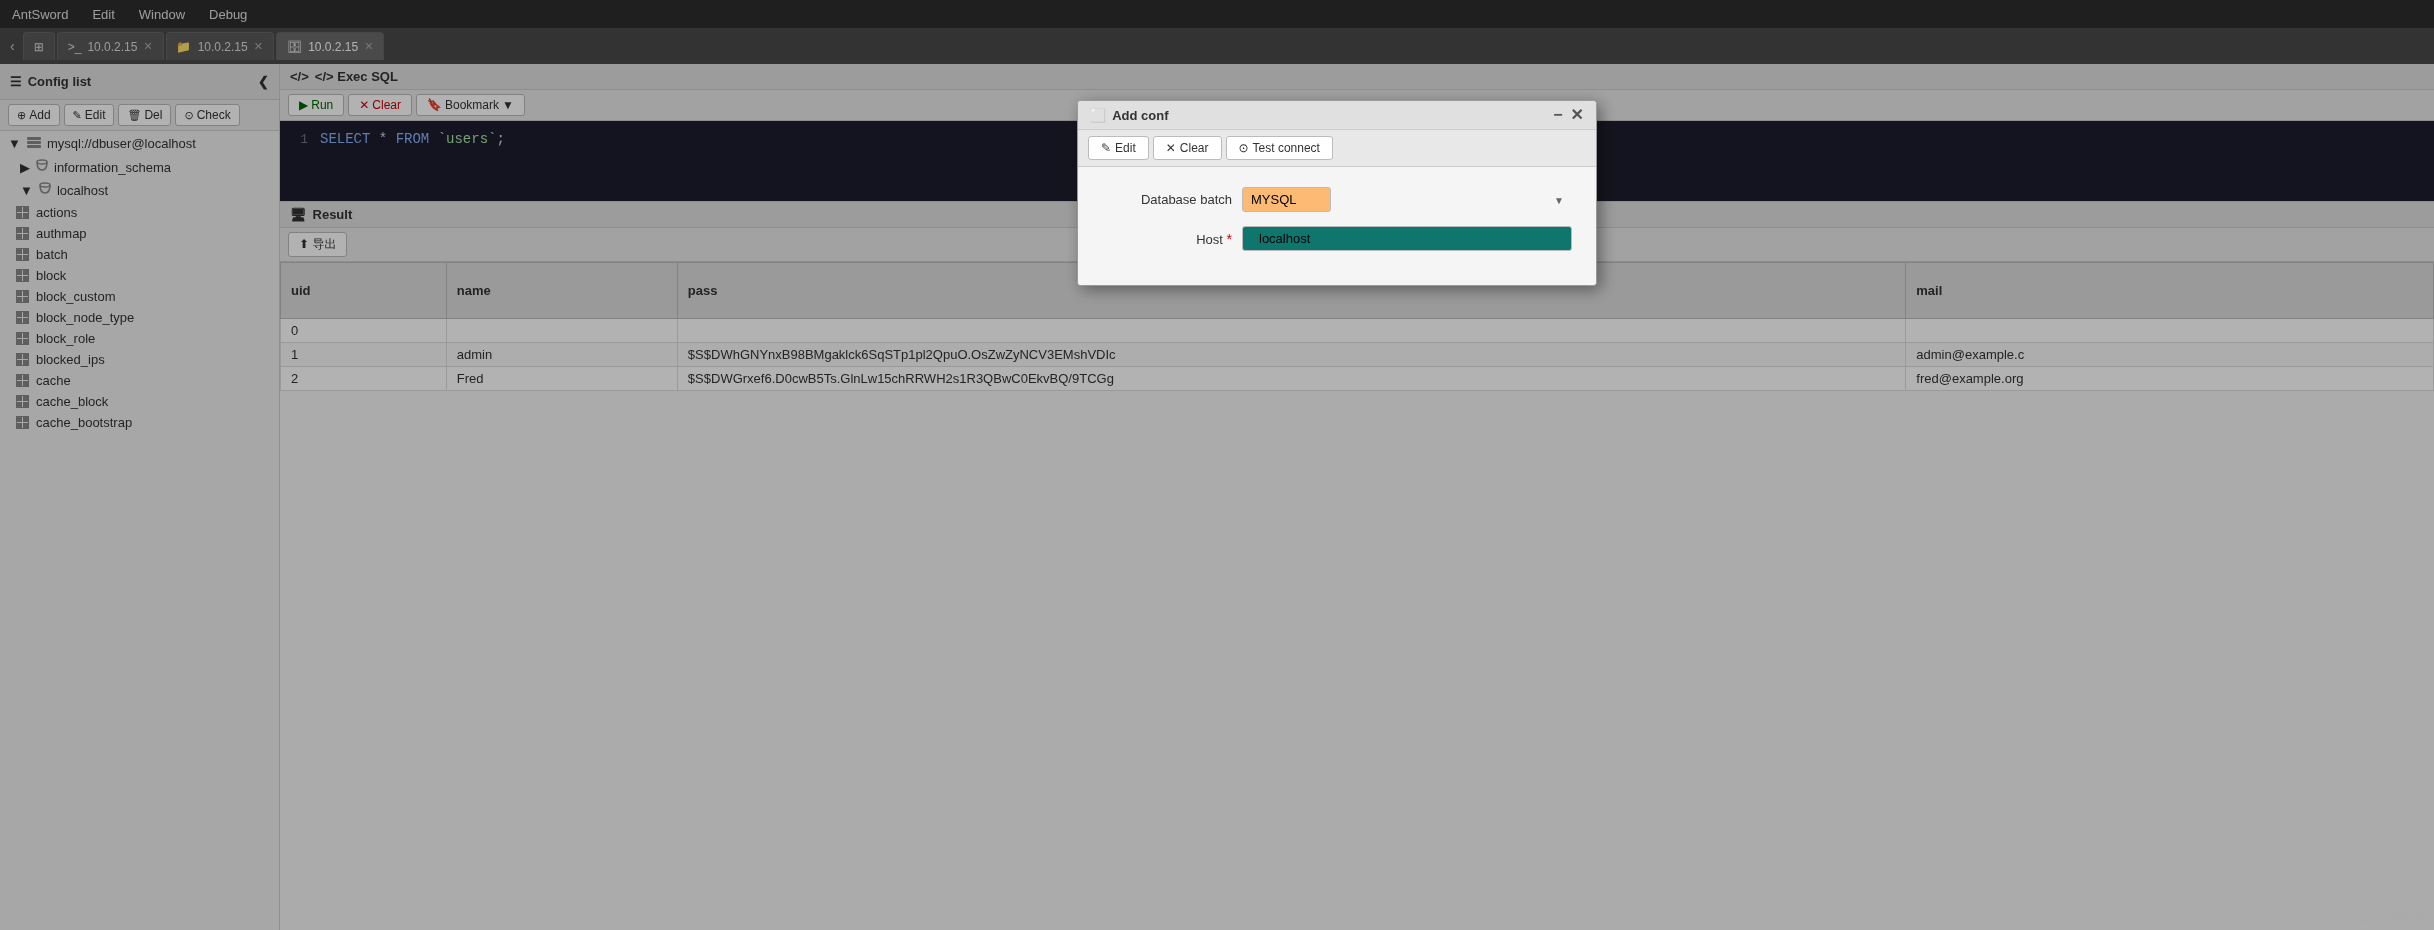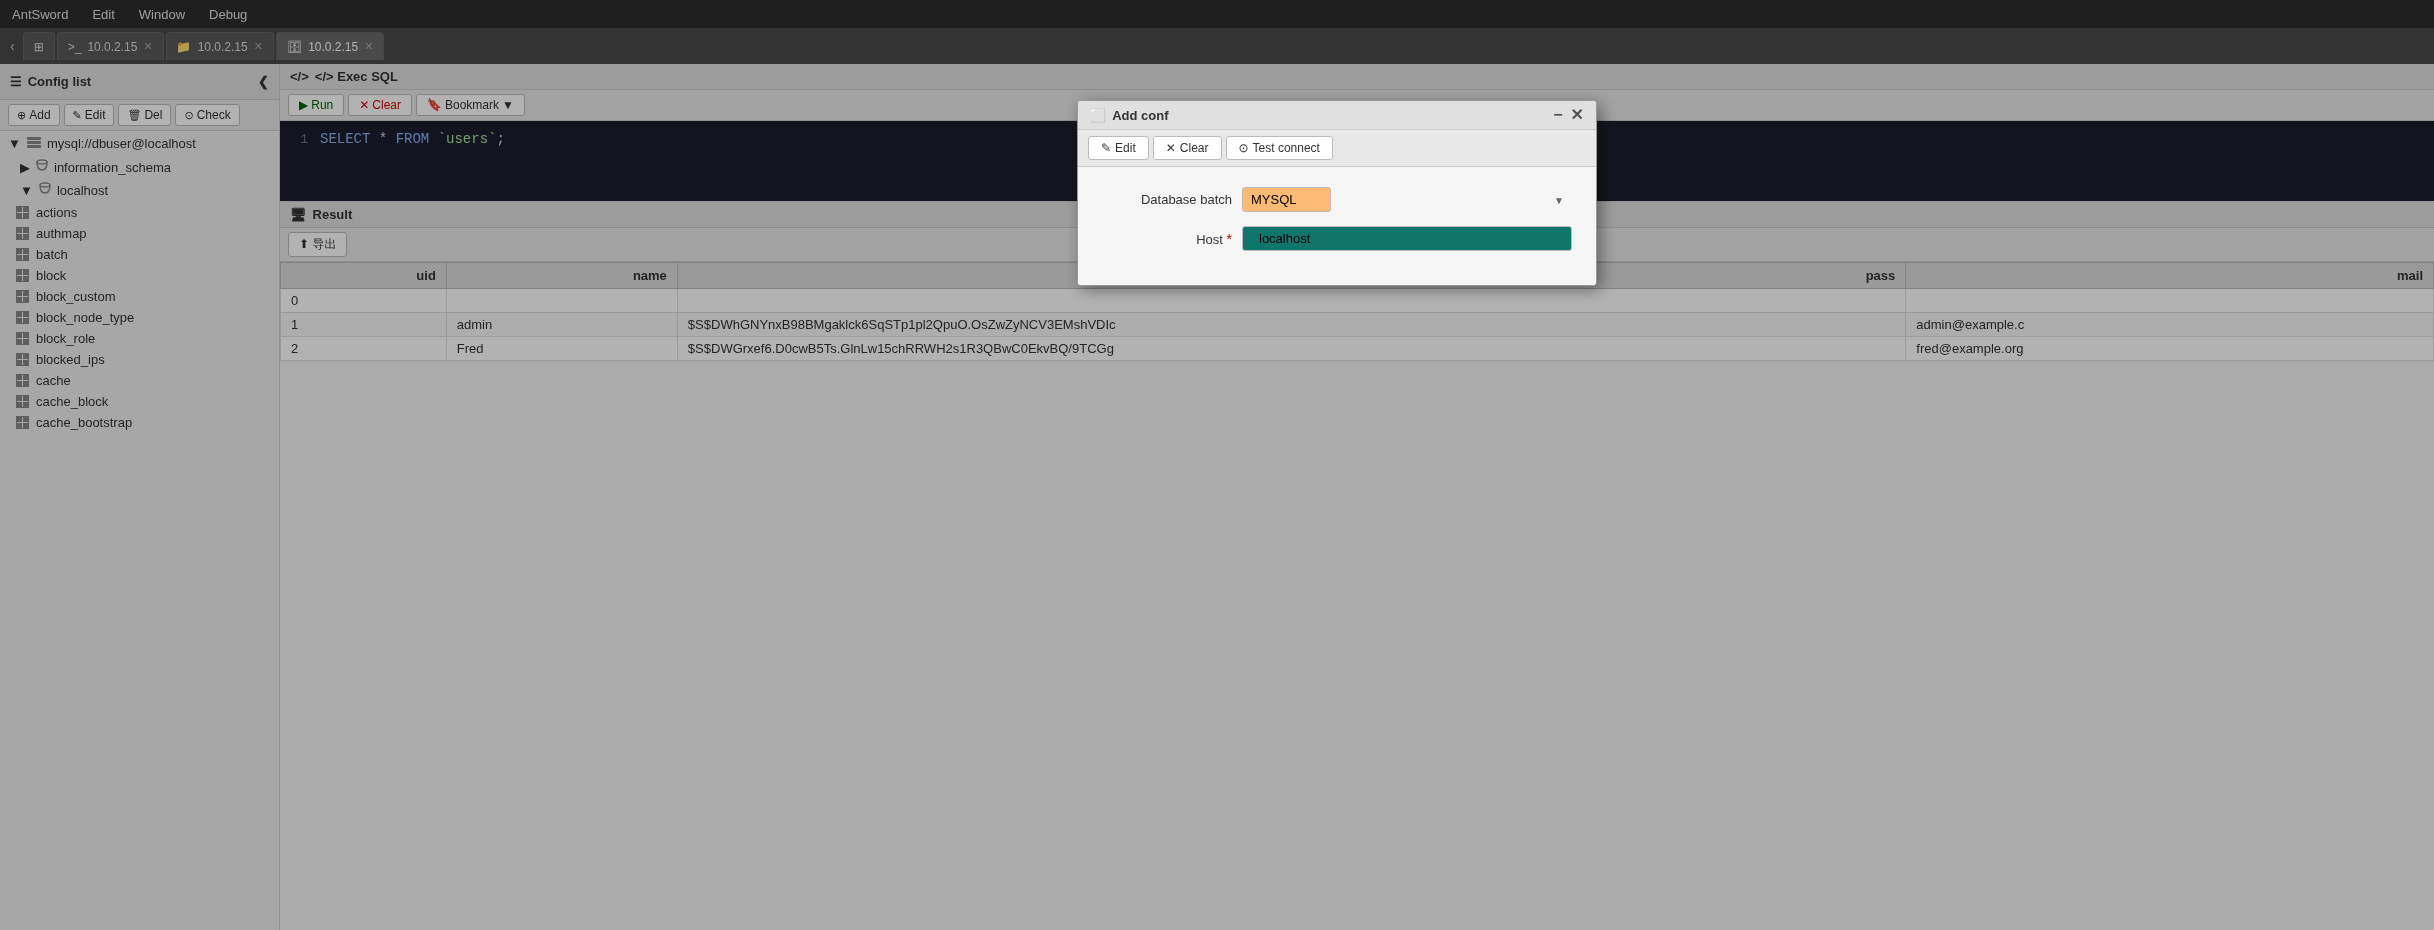--- a/index.html
+++ b/index.html
@@ -243,22 +243,22 @@
       flex: 1;
     }
     .result-table {
       border-collapse: collapse;
       width: 100%;
       font-size: 13px;
     }
     .result-table th {
       background: #ddd;
       border: 1px solid #bbb;
-      padding: 5px 10px;
-      text-align: right;
+      padding: 20px 10px;
+      text-align: left;
       font-weight: bold;
       position: sticky;
       top: 0;
       white-space: nowrap;
     }
     .result-table td {
       border: 1px solid #ddd;
       padding: 4px 10px;
       background: #fff;
       white-space: nowrap;

